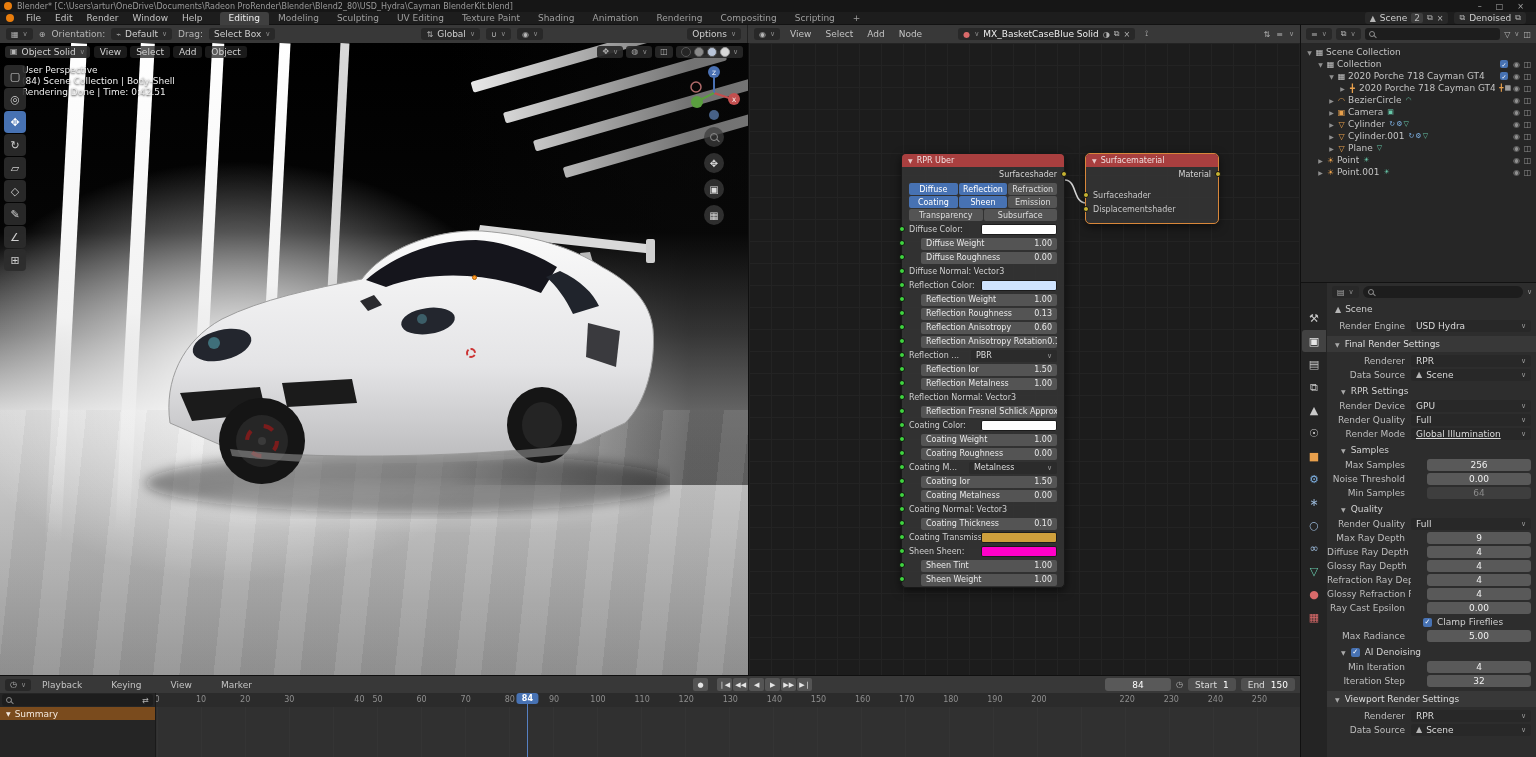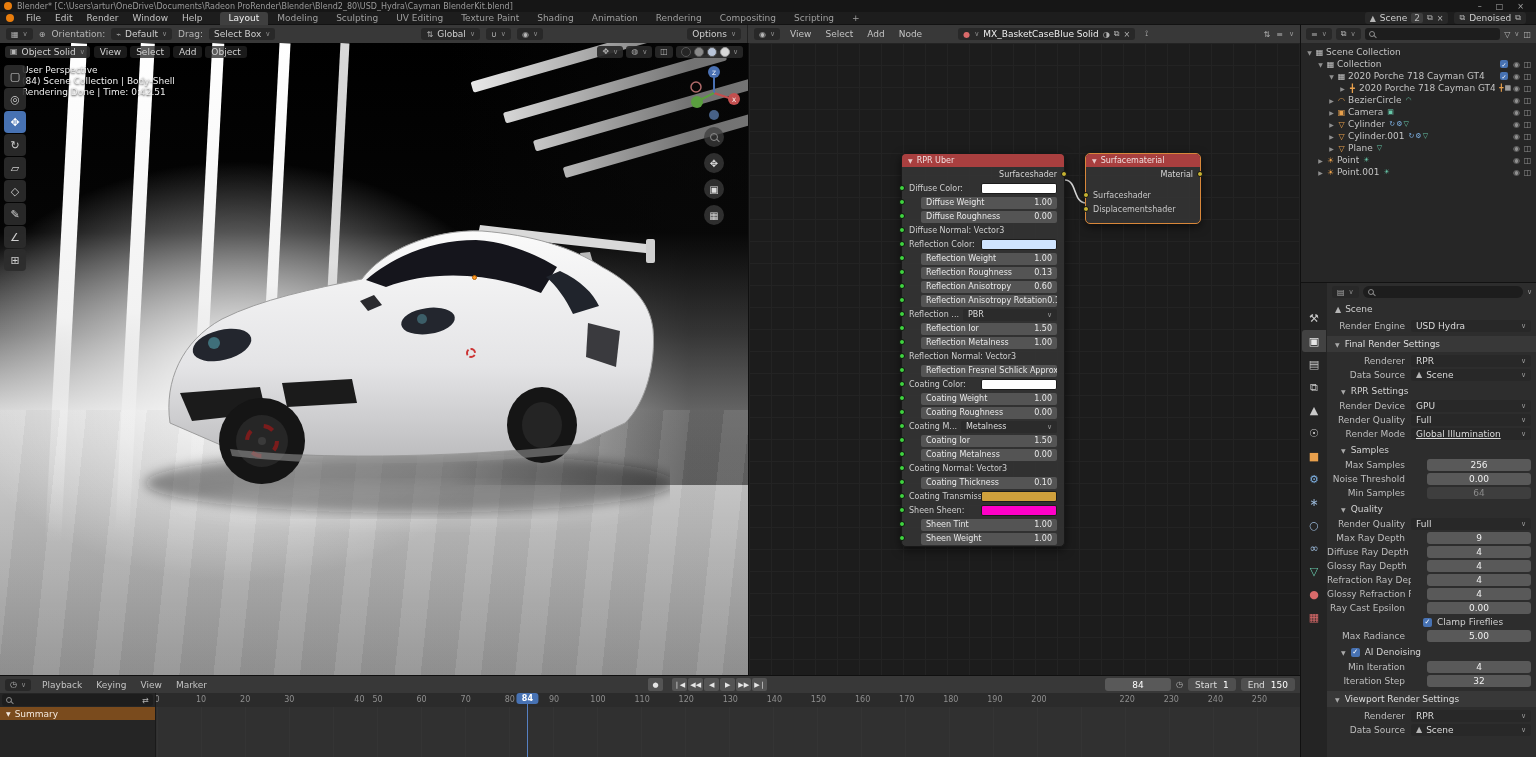--- a/index.html
+++ b/index.html
@@ -70,21 +70,21 @@
   .sock-yellow { background:#c7b432; }
   .sock-green { background:#3fd43f; }
   .lobe-grid { margin:2px 7px; display:flex; flex-direction:column; gap:1px; }
   .lobe-row { display:flex; gap:1px; }
   .lobe-btn { flex:1; height:12px; background:#545454; border-radius:2px; display:flex; align-items:center; justify-content:center; color:#ddd; }
   .lobe-btn.on { background:#4772b3; color:#fff; }
   .nslider { flex:1; height:12px; background:#545454; border-radius:2px; display:flex; align-items:center; justify-content:space-between; padding:0 5px; color:#e8e8e8; overflow:hidden; white-space:nowrap; }
   .nslider.indent { margin-left:12px; }
   .ncolor-label { flex:1; color:#cfcfcf; white-space:nowrap; overflow:hidden; }
   .ncolor-swatch { width:76px; height:11px; border-radius:2px; border:1px solid #1c1c1c; flex:none; }
-  .ndrop { flex:1; height:12px; background:#2b2b2b; border-radius:2px; display:flex; align-items:center; justify-content:space-between; padding:0 5px; color:#ddd; margin-left:4px; }
+  .ndrop { flex:1; height:12px; background:#2b2b2b; border-radius:2px; display:flex; align-items:center; justify-content:space-between; padding:0 5px; color:#ddd; margin-left:12px; }
   .ntext { color:#cfcfcf; white-space:nowrap; overflow:hidden; }
   .node-wire { position:absolute; left:0; top:0; pointer-events:none; }
 
   
   .rightcol { position:absolute; left:1300px; top:25px; width:236px; height:732px; background:#262626; border-left:1px solid #101010; }
   .outliner-header { height:18px; background:#383838; display:flex; align-items:center; gap:4px; padding:0 5px; }
   .ol-search { flex:1; height:12px; background:#1d1d1d; border-radius:3px; display:flex; align-items:center; padding:0 4px; gap:3px; color:#777; }
   .mag { width:6px; height:6px; border:1px solid #8a8a8a; border-radius:50%; position:relative; flex:none; }
   .mag::after { content:""; position:absolute; width:4px; height:1px; background:#8a8a8a; right:-3px; bottom:-1px; transform:rotate(45deg); }
   .outliner { height:240px; overflow:hidden; padding-top:3px; background:#262626; border-bottom:1px solid #121212; }
@@ -114,21 +114,21 @@
   .pw-num.disabled { background:#3e3e3e; color:#8a8a8a; }
   .psection { height:16px; background:#383838; display:flex; align-items:center; gap:5px; padding:0 8px; color:#dedede; margin:3px 0 2px 0; }
   .psubsection { height:14px; display:flex; align-items:center; gap:5px; padding:0 14px; color:#d2d2d2; margin:2px 0 1px 0; }
   .tri6 { font-size:6px; color:#aaa; }
   .pcheck { width:9px; height:9px; background:#4772b3; border-radius:2px; color:#fff; font-size:7px; display:flex; align-items:center; justify-content:center; flex:none; }
   .pcheckrow { display:flex; align-items:center; gap:5px; height:14px; padding-left:96px; color:#cfcfcf; }
 
   
   .timeline { position:absolute; left:0; top:675px; width:1300px; height:82px; background:#2f2f2f; border-top:1px solid #101010; }
   .tl-header { height:17px; background:#383838; display:flex; align-items:center; gap:4px; padding:0 5px; }
-  .tl-menus { display:flex; gap:0; }
+  .tl-menus { display:flex; gap:15px; }
   .tl-play { display:flex; gap:1px; margin-left:430px; align-items:center; }
   .play-btn { min-width:15px; height:13px; background:#545454; border-radius:2px; color:#e5e5e5; display:flex; align-items:center; justify-content:center; font-size:7px; padding:0 2px; }
   .tl-right { margin-left:auto; display:flex; gap:5px; align-items:center; }
   .frame-field { width:66px; height:13px; background:#595959; border-radius:3px; display:flex; align-items:center; justify-content:center; color:#fff; }
   .range-field { height:13px; background:#4f4f4f; border-radius:3px; display:flex; align-items:center; gap:6px; padding:0 7px; color:#ddd; }
   .tl-ruler { position:absolute; left:0; top:17px; width:1300px; height:14px; background:#2b2b2b; }
   .ruler-num { position:absolute; top:2px; transform:translateX(-50%); color:#8f8f8f; font-size:8px; }
   .tl-body { position:absolute; left:0; top:31px; width:1300px; height:51px;
      background:repeating-linear-gradient(90deg, #343434 0 1px, transparent 1px 44px); background-position:157px 0; background-color:#303030; }
   .tl-left { position:absolute; left:0; top:17px; width:156px; height:65px; background:#252525; border-right:1px solid #1a1a1a; }
@@ -157,21 +157,21 @@
   <div class="menubar">
     <span class="blender-logo"></span>
     <span style="display:flex">
         <span class="menu">File</span>
         <span class="menu">Edit</span>
         <span class="menu">Render</span>
         <span class="menu">Window</span>
         <span class="menu">Help</span>
       </span>
     <span class="ws-tabs">
-        <span class="ws-tab active">Layout</span>
+        <span class="ws-tab active">Editing</span>
         <span class="ws-tab">Modeling</span>
         <span class="ws-tab">Sculpting</span>
         <span class="ws-tab">UV Editing</span>
         <span class="ws-tab">Texture Paint</span>
         <span class="ws-tab">Shading</span>
         <span class="ws-tab">Animation</span>
         <span class="ws-tab">Rendering</span>
         <span class="ws-tab">Compositing</span>
         <span class="ws-tab">Scripting</span>
         <span class="ws-tab">+</span>
@@ -391,20 +391,36 @@
 
     <div class="bnode" style="left:152px; top:110px; width:164px;">
       <div class="bnode-head">
         <span class="tri">▼</span>
           <span>RPR Uber</span>
       </div>
       <div class="nrow outrow">
         <span>Surfaceshader</span>
         <span class="socket right sock-yellow"></span>
       </div>
+      <div class="lobe-grid">
+          <span class="lobe-row">
+            <span class="lobe-btn on">Diffuse</span>
+            <span class="lobe-btn on">Reflection</span>
+            <span class="lobe-btn">Refraction</span>
+          </span>
+          <span class="lobe-row">
+            <span class="lobe-btn on">Coating</span>
+            <span class="lobe-btn on">Sheen</span>
+            <span class="lobe-btn">Emission</span>
+          </span>
+          <span class="lobe-row">
+            <span class="lobe-btn">Transparency</span>
+            <span class="lobe-btn">Subsurface</span>
+          </span>
+        </div>
       <div>
           <div class="nrow">
             <span class="socket left sock-green"></span>
             <span class="ncolor-label">Diffuse Color:</span>
             <span class="ncolor-swatch" style="background: rgb(255, 255, 255);"></span>
           </div>
           <div class="nrow">
             <span class="socket left sock-green"></span>
             <span class="nslider indent">
               <span>Diffuse Weight</span>
@@ -559,21 +575,21 @@
           <div class="nrow">
             <span class="socket left sock-green"></span>
             <span class="nslider indent">
               <span>Sheen Weight</span>
               <span>1.00</span>
             </span>
           </div>
         </div>
     </div>
 
-    <div class="bnode selected" style="left:336px; top:110px; width:116px; padding-bottom:6px;">
+    <div class="bnode selected" style="left:336px; top:110px; width:134px; padding-bottom:6px;">
       <div class="bnode-head">
         <span class="tri">▼</span>
           <span>Surfacematerial</span>
       </div>
       <div class="nrow outrow">
         <span>Material</span>
         <span class="socket right sock-yellow"></span>
       </div>
       <div class="nrow" style="margin-top:8px">
         <span class="socket left sock-yellow"></span>

